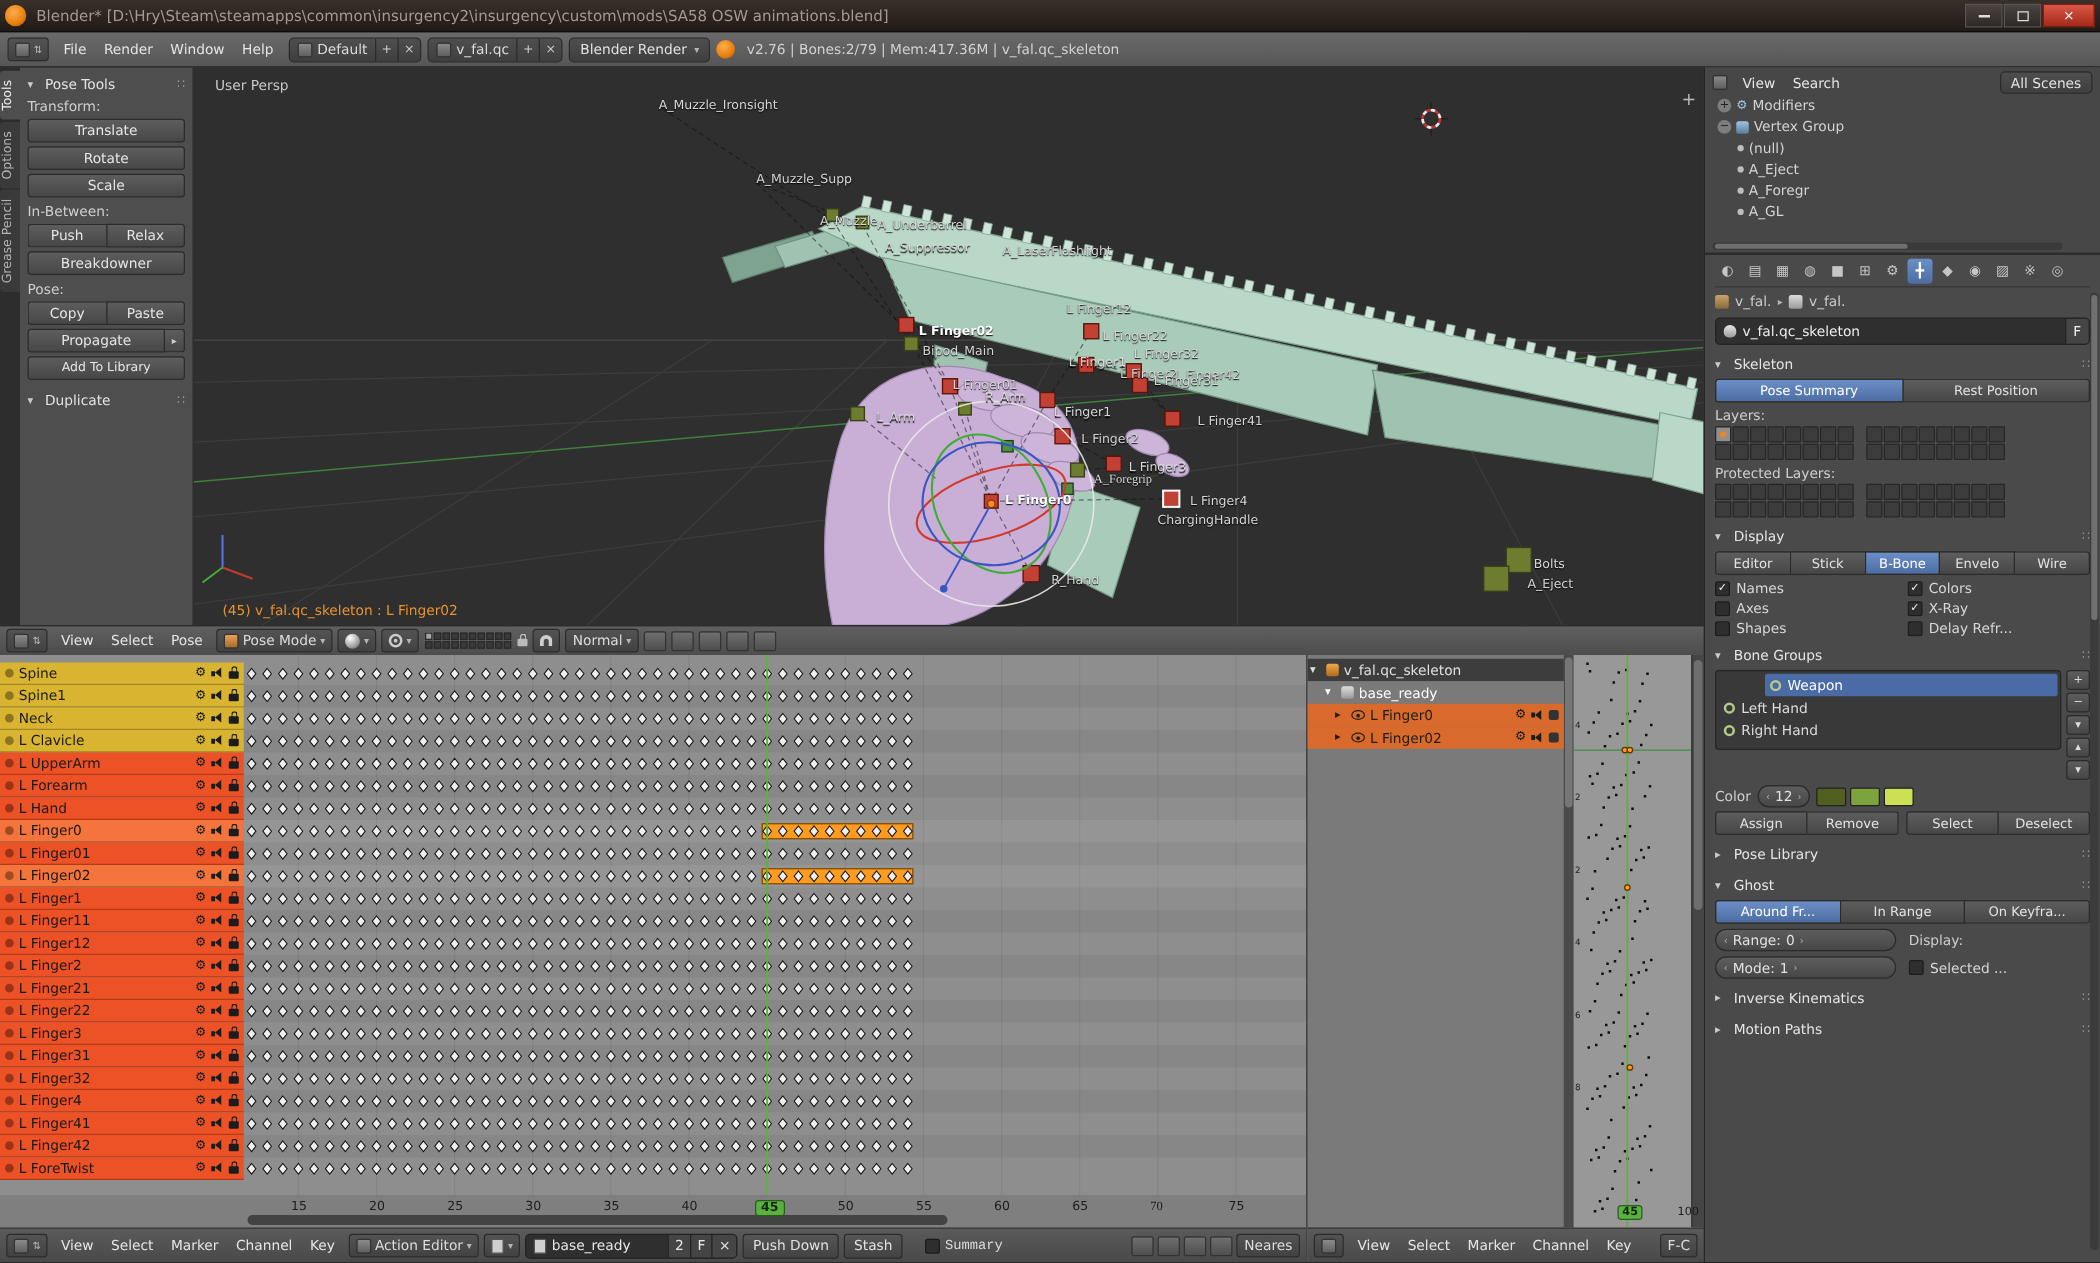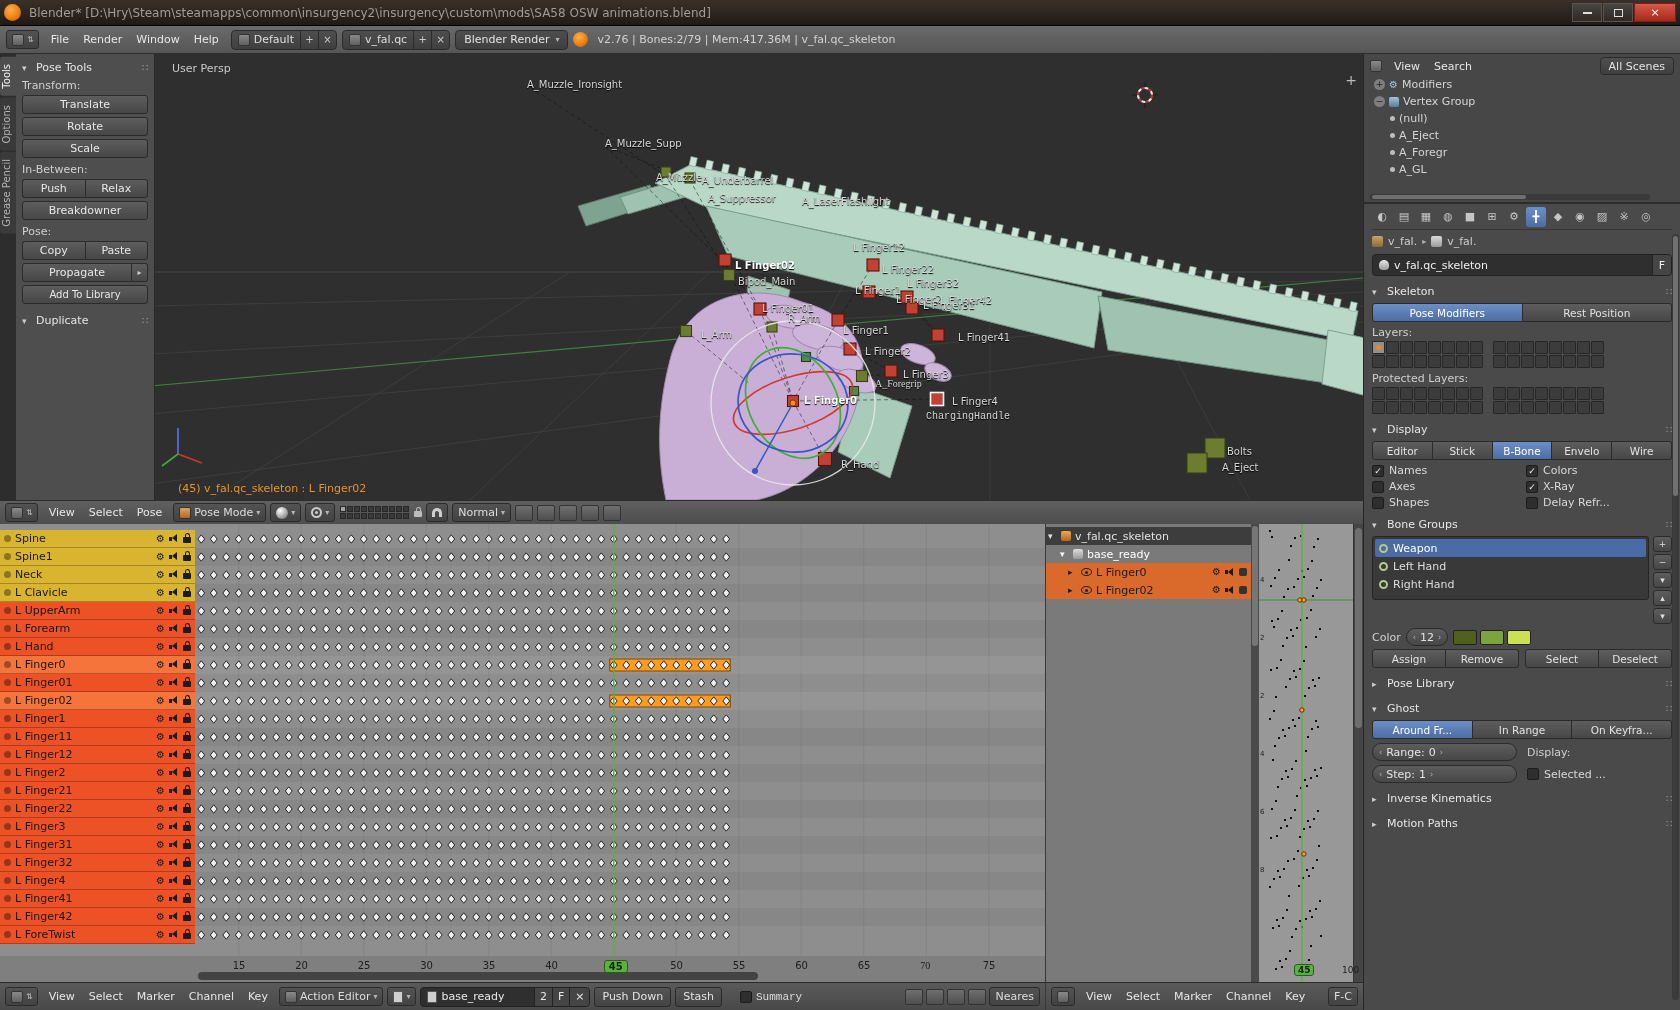--- a/index.html
+++ b/index.html
@@ -172,21 +172,21 @@
   .lwrap{display:flex;gap:10px;margin:2px 0 4px;}
   .lgrid{display:grid;grid-template-columns:repeat(8,13px);grid-auto-rows:13px;gap:1px;}
   .lcell{background:#3c3c3c;border:1px solid #272727;border-radius:1px;position:relative;}
   .lcell.on{background:#8f8f8f;}
   .lcell.dot::after{content:"";position:absolute;left:3px;top:3px;width:5px;height:5px;border-radius:50%;background:#e8862a;}
   .optgrid{display:grid;grid-template-columns:1fr 1fr;gap:3px 8px;margin:3px 0;}
   .opt{display:flex;align-items:center;gap:5px;color:#d8d8d8;white-space:nowrap;overflow:hidden;}
   .bg-wrap{display:flex;gap:4px;margin:2px 0 4px;}
   .bg-list{flex:1;background:#393939;border:1px solid #252525;border-radius:3px;padding:2px;height:64px;}
   .bg-row{height:18px;display:flex;align-items:center;gap:5px;padding:0 4px;color:#ddd;border-radius:2px;}
-  .bg-row.active{background:#4a6ba6;color:#fff;}
+  .bg-row.active{background:#4a6ba6;color:#fff;margin-left:37px;}
   .grp-ico{width:9px;height:9px;border-radius:50%;border:2px solid #b5c98a;flex:none;}
   .side-col{width:19px;display:flex;flex-direction:column;gap:2px;}
   .side-btn{height:16px;background:linear-gradient(#5d5d5d,#474747);border:1px solid #2b2b2b;border-radius:3px;
             color:#ddd;display:flex;align-items:center;justify-content:center;font-size:9px;}
   .colorrow{display:flex;align-items:center;gap:5px;margin:3px 0;}
   .spin{display:flex;align-items:center;gap:4px;height:18px;background:linear-gradient(#5d5d5d,#474747);
         border:1px solid #2b2b2b;border-radius:9px;padding:0 6px;color:#e2e2e2;}
   .swatch{width:24px;height:15px;border:1px solid #222;border-radius:2px;}
   .ghost-grid{display:grid;grid-template-columns:1fr 1fr;gap:4px 10px;margin-top:3px;align-items:center;}
 
@@ -413,21 +413,21 @@
         <div class="bone-label" style="left: 762px; top: 249px;">L Finger01</div>
         <div class="bone-label" style="left: 788px; top: 259px;">R_Arm</div>
         <div class="bone-label" style="left: 701px; top: 275px;">L_Arm</div>
         <div class="bone-label" style="left: 843px; top: 271px;">L Finger1</div>
         <div class="bone-label" style="left: 958px; top: 278px;">L Finger41</div>
         <div class="bone-label" style="left: 865px; top: 292px;">L Finger2</div>
         <div class="bone-label" style="left: 875px; top: 324px; font-family: Liberation Serif, serif;">A_Foregrip</div>
         <div class="bone-label" style="left: 903px; top: 315px;">L Finger3</div>
         <div class="bone-label sel" style="left: 804px; top: 341px;">L Finger0</div>
         <div class="bone-label" style="left: 952px; top: 342px;">L Finger4</div>
-        <div class="bone-label" style="left: 926px; top: 357px; font-family: Liberation Mono, monospace;">ChargingHandle</div>
+        <div class="bone-label" style="left: 926px; top: 357px;">ChargingHandle</div>
         <div class="bone-label" style="left: 841px; top: 405px;">R_Hand</div>
         <div class="bone-label" style="left: 1227px; top: 392px;">Bolts</div>
         <div class="bone-label" style="left: 1222px; top: 408px;">A_Eject</div>
       </div>
     <div class="vp-corner">User Persp</div>
     <div class="vp-status">(45) v_fal.qc_skeleton : L Finger02</div>
     <div class="vp-plus">+</div>
 
     <div class="toolshelf">
       <div class="ts-tabs" id="ts-tabs">
@@ -2174,21 +2174,21 @@
           </span>
         <span class="tag">F</span>
       </div>
 
       <div class="sec-h">
         <span class="tri">▾</span>
         <span>Skeleton</span>
         <span class="dots">∷</span>
       </div>
       <div class="segrow">
-        <div class="sbtn active">Pose Modifiers</div>
+        <div class="sbtn active">Pose Summary</div>
         <div class="sbtn">Rest Position</div>
       </div>
       <div class="plabel">Layers:</div>
       <div class="lwrap" id="layers-grid">
           <div class="lgrid">
             <div class="lcell on dot"></div>
             <div class="lcell"></div>
             <div class="lcell"></div>
             <div class="lcell"></div>
             <div class="lcell"></div>
@@ -2373,21 +2373,21 @@
       <div class="ghost-grid">
         <div class="spin">
           <span class="arr">‹</span>
           <span>Range:</span>
           <span>0</span>
           <span class="arr">›</span>
         </div>
         <div class="plabel" style="margin:0;">Display:</div>
         <div class="spin">
           <span class="arr">‹</span>
-          <span>Step:</span>
+          <span>Mode:</span>
           <span>1</span>
           <span class="arr">›</span>
         </div>
         <div class="opt">
           <span class="cb"></span>
           <span>Selected ...</span>
         </div>
       </div>
 
       <div class="sec-h">

